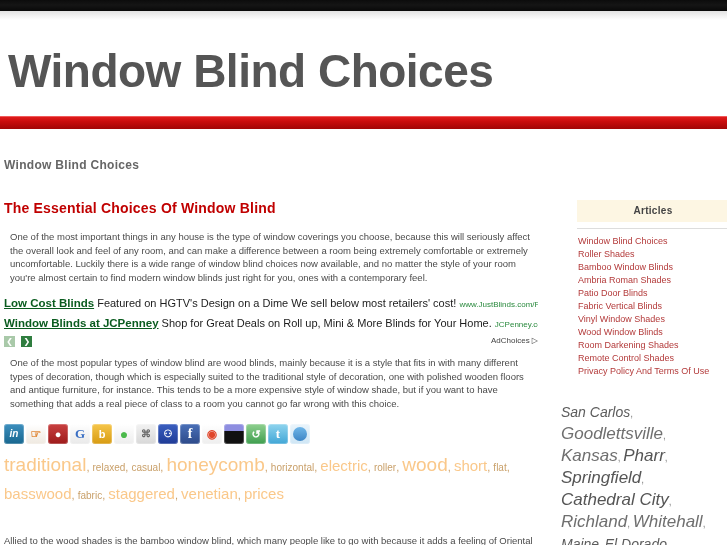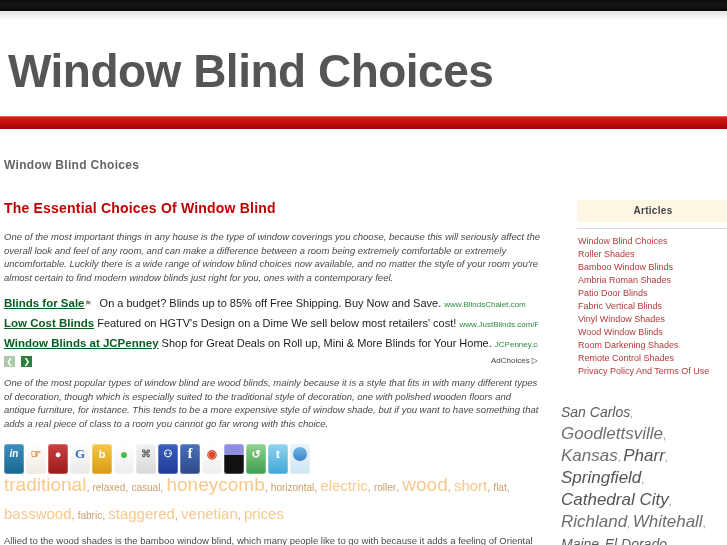--- a/index.html
+++ b/index.html
@@ -74,23 +74,22 @@
     font-size: 14px;
     font-weight: bold;
     color: #c00000;
     margin: 0 0 14px 0;
     letter-spacing: 0.2px;
   }
   .para {
     font-size: 9.5px;
     line-height: 13.5px;
     color: #4a4a4a;
-    margin: 0 0 12px 0;
+    margin: 0 0 12px 6px;
     text-align: left;
-    font-style: italic;
   }
 
   
   .adblock {
     margin: 4px 0 6px 0;
     width: 534px;
   }
   .adrow {
     margin-bottom: 4px;
     white-space: nowrap;
@@ -142,21 +141,21 @@
   }
 
   
   .social {
     margin: 14px 0 6px 0;
     height: 22px;
     white-space: nowrap;
   }
   .sico {
     display: inline-block;
-    width: 20px; height: 30px;
+    width: 20px; height: 20px;
     margin-right: 2px;
     border-radius: 3px;
     vertical-align: top;
     font-size: 11px;
     font-weight: bold;
     text-align: center;
     line-height: 20px;
     color: #ffffff;
     overflow: hidden;
     position: relative;
@@ -277,21 +276,20 @@
 
   <div class="breadcrumb">Window Blind Choices</div>
 
   <div class="main">
     <h2 class="article-title">The Essential Choices Of Window Blind</h2>
 
     <p class="para">One of the most important things in any house is the type of window coverings you choose, because this will seriously affect the overall look and feel of any room, and can make a difference between a room being extremely comfortable or extremely uncomfortable. Luckily there is a wide range of window blind choices now available, and no matter the style of your room you're almost certain to find modern window blinds just right for you, ones with a contemporary feel.</p>
 
     <div class="adblock">
       <div id="ad-rows">
-          <div class="adrow"><span class="adlink">Blinds for Sale</span><span class="adflag">⚑</span><span class="adtext"> On a budget? Blinds up to 85% off Free Shipping. Buy Now and Save. </span><span class="adurl">www.BlindsChalet.com</span></div>
           <div class="adrow"><span class="adlink">Low Cost Blinds</span> <span class="adtext"> Featured on HGTV's Design on a Dime We sell below most retailers' cost! </span><span class="adurl">www.JustBlinds.com/Free_..</span></div>
           <div class="adrow"><span class="adlink">Window Blinds at JCPenney</span> <span class="adtext"> Shop for Great Deals on Roll up, Mini &amp; More Blinds for Your Home. </span><span class="adurl">JCPenney.com/W..</span></div>
         </div>
       <div class="adnav">
         <span class="arrow-btn arrow-prev">❮</span>
         <span class="arrow-btn arrow-next">❯</span>
         <span class="adchoices">AdChoices ▷</span>
       </div>
     </div>
 

